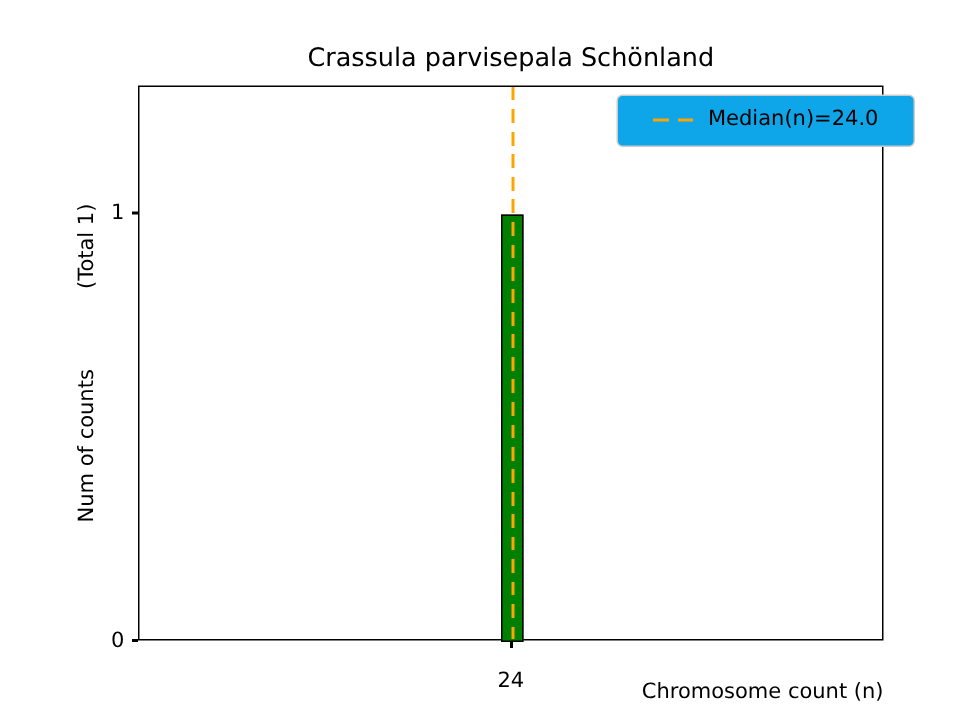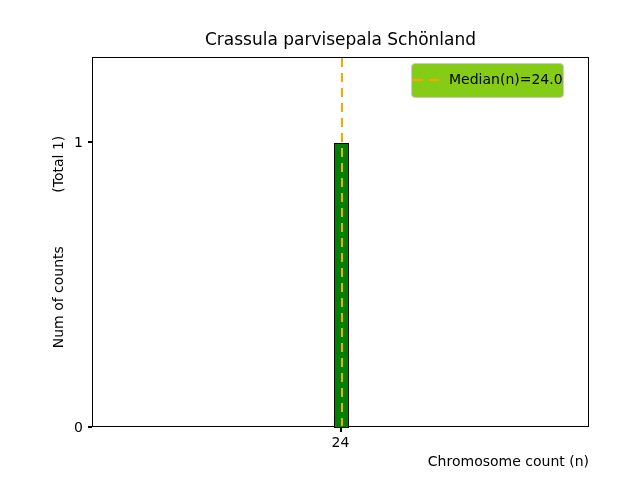--- a/index.html
+++ b/index.html
@@ -34,36 +34,36 @@
   }
   .median-line {
     position: absolute;
     top: 0;
     width: 2px;
     height: 100%;
   }
   .legend {
     position: absolute;
     left: 399px; top: 63px;
-    background: #84cc16;
+    background: #0ea5e9;
     border: 1px solid #cccccc;
     border-radius: 4px;
-    padding: 5px 0;
+    padding: 5px 23px;
     font-size: 14px;
     line-height: 21px;
   }
   .legend-row { display: flex; align-items: center; }
   .legend-swatch { width: 27px; height: 2px; margin-right: 10px; flex: none; }
   .legend-swatch.no-line { background: none !important; }
   .ytick { position: absolute; left: 0; width: 80px; height: 0; }
   .ytick-mark { position: absolute; right: 0; top: -1px; width: 4px; height: 2px; background: #000000; }
   .ytick-label { position: absolute; right: 9px; top: -9px; font-size: 14px; line-height: 18px; }
   .xtick { position: absolute; top: 427px; width: 0; height: 0; }
   .xtick-mark { position: absolute; left: -1px; top: 1px; width: 2px; height: 4px; background: #000000; }
-  .xtick-label { position: absolute; top: 7px; left: 0; transform: translateX(-50%); font-size: 14px; }
+  .xtick-label { position: absolute; top: 19px; left: 0; transform: translateX(-50%); font-size: 14px; }
   .xlabel {
     position: absolute;
     left: 80px; top: 453px; width: 497px;
     text-align: right;
     font-size: 14px;
   }
   .ylabel {
     position: absolute;
     left: 46px; top: 242px;
     transform: translate(-50%, -50%) rotate(-90deg);

